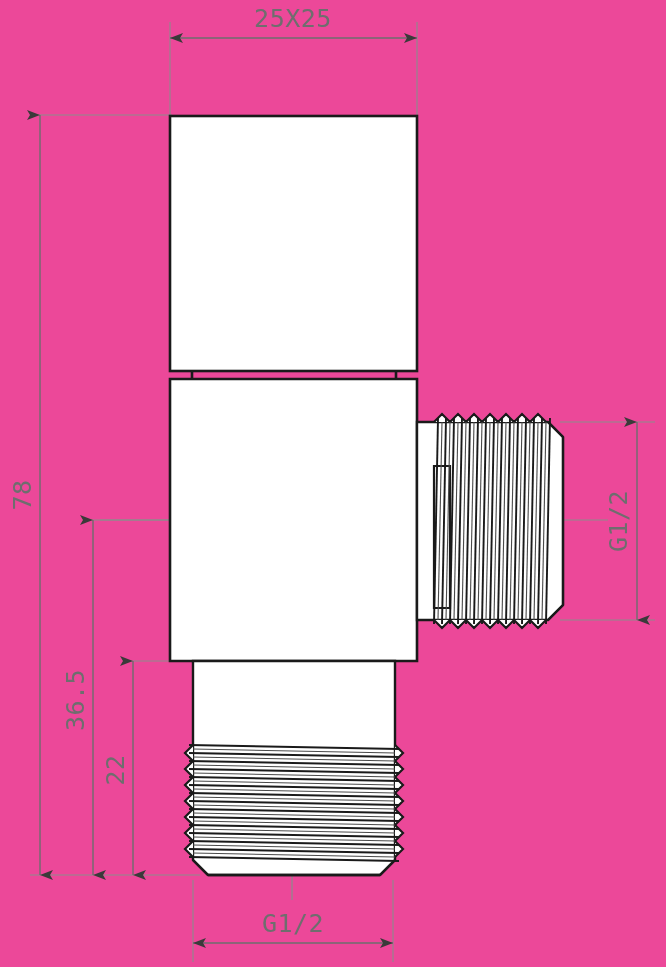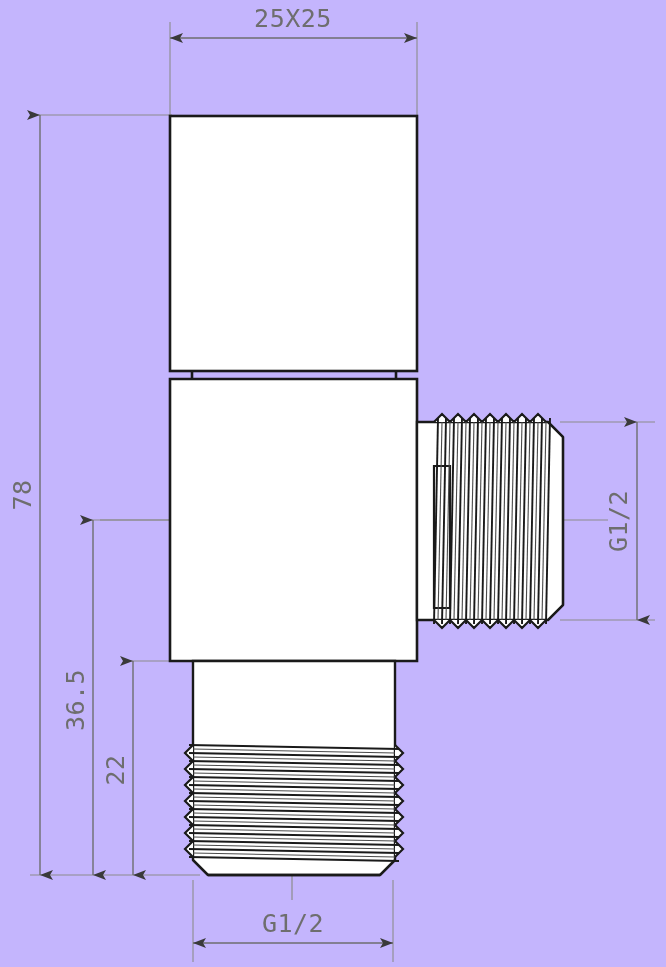--- a/index.html
+++ b/index.html
@@ -11,21 +11,21 @@
   body {
     width: 666px;
     height: 967px;
     overflow: hidden;
     font-family: "DejaVu Sans", sans-serif;
   }
   #drawing-root {
     position: relative;
     width: 666px;
     height: 967px;
-    background: #c4b5fd;
+    background: #ec4899;
   }
   #drawing-svg {
     position: absolute;
     top: 0;
     left: 0;
     display: block;
   }
   .dim-text {
     font-family: "DejaVu Sans Mono", monospace;
     font-size: 25px;

